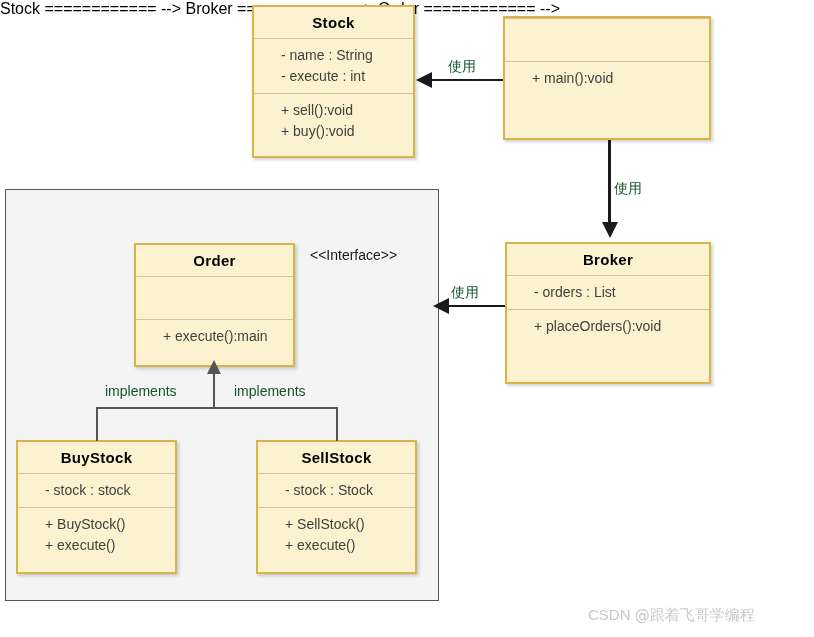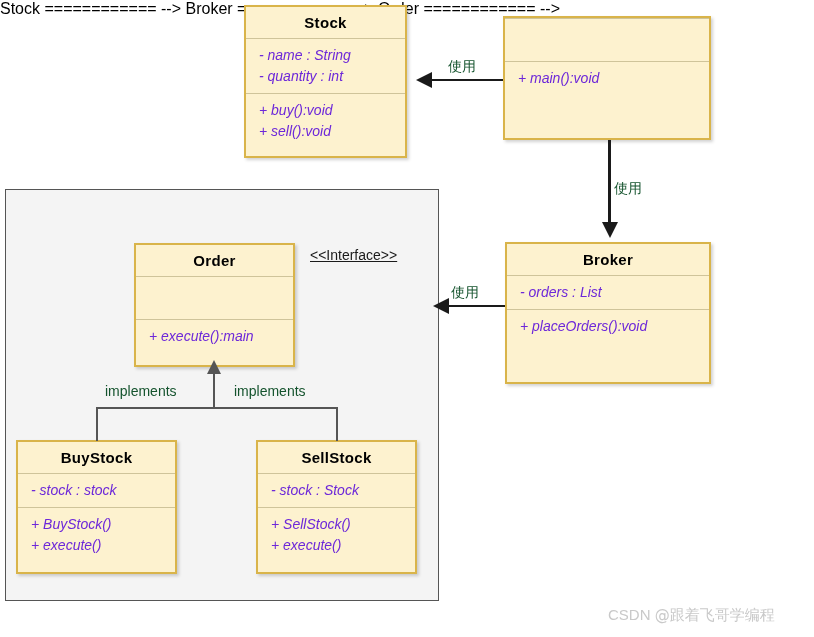--- a/index.html
+++ b/index.html
@@ -43,25 +43,24 @@
     color: #000000;
     padding: 7px 6px 7px 6px;
     letter-spacing: 0.3px;
   }
   .uml-class .cls-sep {
     height: 0;
     border-top: 1px solid #cfc49a;
   }
   .uml-class .cls-attrs,
   .uml-class .cls-ops {
-    padding: 6px 8px 6px 13px;
+    padding: 6px 8px 6px 27px;
     font-size: 14px;
-    color: #6d28d9;
+    color: #404040;
     line-height: 1.5;
-    font-style: italic;
   }
   .uml-class .cls-ops {
     flex: 1 1 auto;
   }
   .uml-class .member {
     white-space: nowrap;
   }
   
   .edge-line {
     position: absolute;
@@ -77,21 +76,20 @@
     white-space: nowrap;
   }
   .edge-label-cn {
     font-family: "DejaVu Sans", "Liberation Sans", sans-serif;
   }
   .stereotype {
     position: absolute;
     font-size: 14px;
     color: #1a1a1a;
     white-space: nowrap;
-    text-decoration: underline;
   }
   .arrowhead { position: absolute; }
   
   .watermark {
     position: absolute;
     font-size: 15px;
     color: #c9c9c9;
     white-space: nowrap;
     user-select: none;
   }
@@ -101,31 +99,31 @@
 </style>
 </head>
 <body>
 
 <div id="canvas">
 
   
   <div class="group-panel" style="left:5px; top:189px; width:434px; height:412px;"></div>
 
   
-  <div class="uml-class" style="left:244px; top:5px; width:163px; height:153px;">
+  <div class="uml-class" style="left:252px; top:5px; width:163px; height:153px;">
     <div class="cls-name">Stock</div>
     <div class="cls-sep"></div>
     <div class="cls-attrs">
       <div class="member">- name : String</div>
-      <div class="member">- quantity : int</div>
-    </div>
-    <div class="cls-sep"></div>
-    <div class="cls-ops">
+      <div class="member">- execute : int</div>
+    </div>
+    <div class="cls-sep"></div>
+    <div class="cls-ops">
+      <div class="member">+ sell():void</div>
       <div class="member">+ buy():void</div>
-      <div class="member">+ sell():void</div>
     </div>
   </div>
 
   
   <div class="uml-class" style="left:503px; top:16px; width:208px; height:124px;">
     <div class="cls-sep"></div>
     <div class="cls-attrs" style="min-height:30px;"></div>
     <div class="cls-sep"></div>
     <div class="cls-ops">
       <div class="member">+ main():void</div>
@@ -218,18 +216,18 @@
   <div class="edge-line edge-h edge-gray" style="left:96px; top:407px; width:242px;"></div>
   
   <div class="edge-line edge-v edge-gray" style="left:96px; top:407px; height:34px;"></div>
   
   <div class="edge-line edge-v edge-gray" style="left:336px; top:407px; height:34px;"></div>
 
   <div class="edge-label" style="left:105px; top:383px;">implements</div>
   <div class="edge-label" style="left:234px; top:383px;">implements</div>
 
   
-  <div class="watermark" style="left:588px; top:606px;margin-left:20px;">
+  <div class="watermark" style="left:588px; top:606px;">
     <span>CSDN</span>
     <span class="wm-cn">@跟着飞哥学编程</span>
   </div>
 
 </div>
 
 </body></html>

